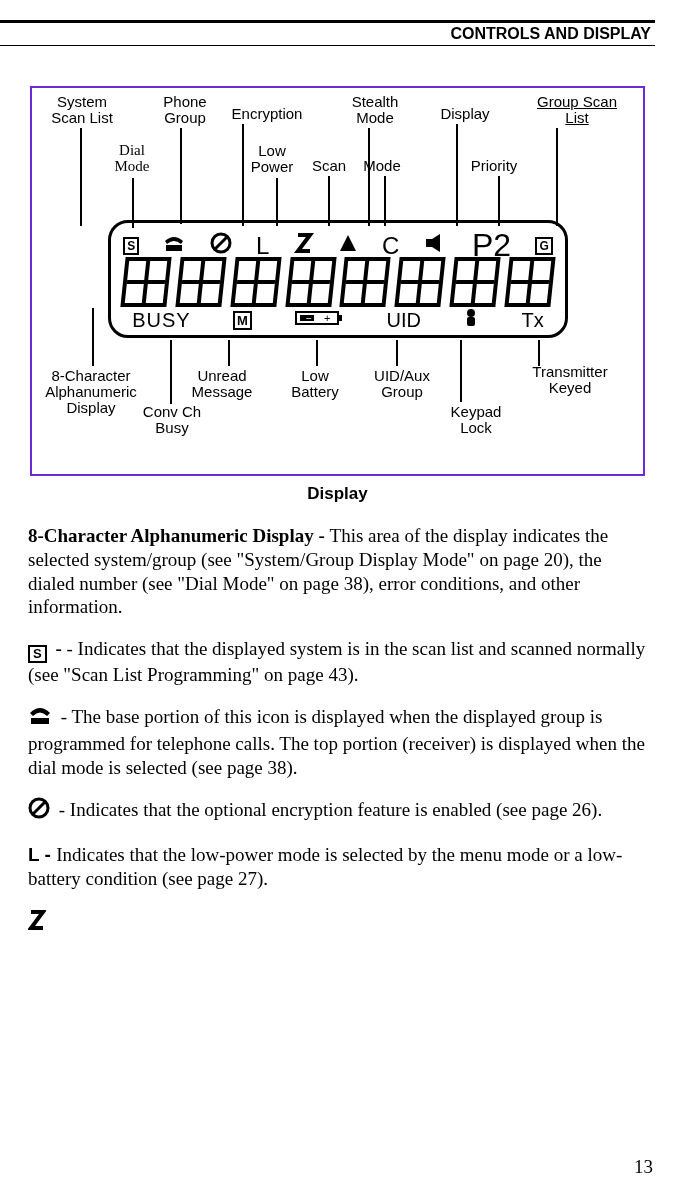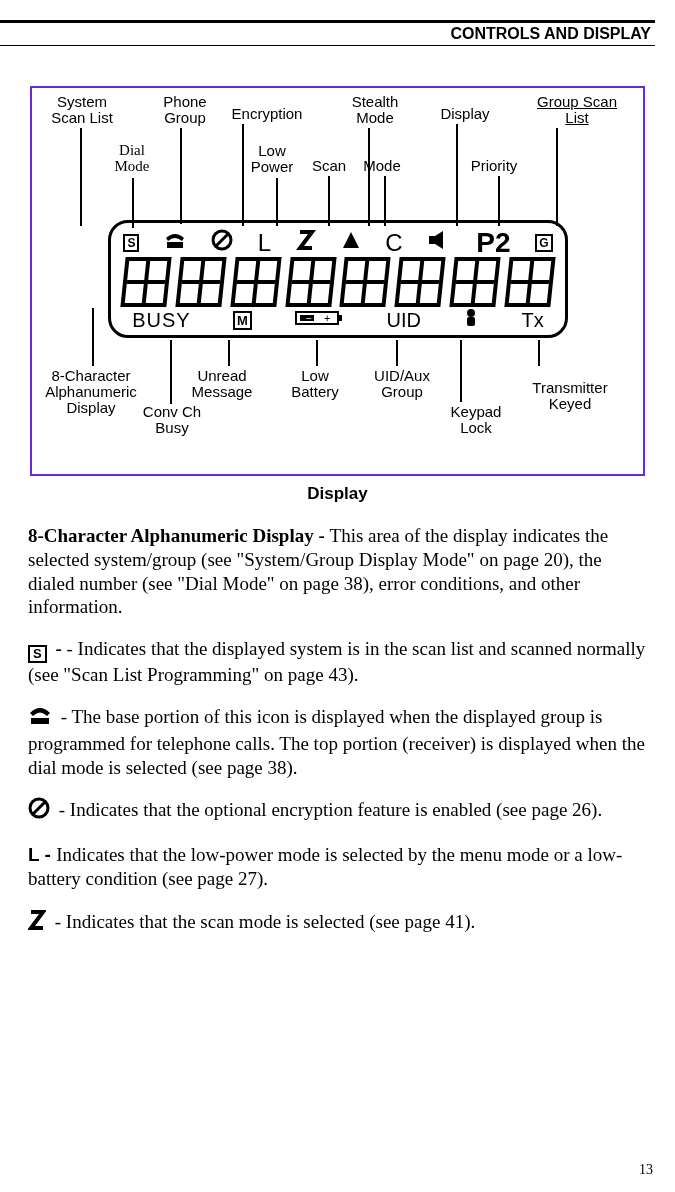--- a/index.html
+++ b/index.html
@@ -149,21 +149,21 @@
     font-family: Arial, Helvetica, sans-serif;
     font-weight: bold;
     font-size: 13px;
     padding: 0 3px;
     line-height: 1.1;
   }
   .pagenum {
     position: absolute;
     bottom: 14px;
     right: 22px;
-    font-size: 14px;
+    font-size: 19px;
   }
 
   
   .ico { display: inline-block; vertical-align: middle; }
 </style>
 </head>
 <body>
 
 <div class="header-bar">
   <span class="header-title">CONTROLS AND DISPLAY</span>
@@ -183,21 +183,21 @@
   <div class="fig-label" style="left:272px; top:70px; width:50px;">Scan</div>
   <div class="fig-label" style="left:330px; top:70px; width:40px;">Mode</div>
   <div class="fig-label" style="left:432px; top:70px; width:60px;">Priority</div>
 
   <div class="fig-label" style="left:4px; top:280px; width:110px;">8-Character<br>Alphanumeric<br>Display</div>
   <div class="fig-label" style="left:100px; top:316px; width:80px;">Conv Ch<br>Busy</div>
   <div class="fig-label" style="left:150px; top:280px; width:80px;">Unread<br>Message</div>
   <div class="fig-label" style="left:248px; top:280px; width:70px;">Low<br>Battery</div>
   <div class="fig-label" style="left:330px; top:280px; width:80px;">UID/Aux<br>Group</div>
   <div class="fig-label" style="left:404px; top:316px; width:80px;">Keypad<br>Lock</div>
-  <div class="fig-label" style="left:488px; top:292px; width:100px;">Transmitter<br>Keyed</div>
+  <div class="fig-label" style="left:488px; top:276px; width:100px;">Transmitter<br>Keyed</div>
 
   <div class="lcd">
     <div class="lcd-top">
       <span class="boxed" style="font-size:12px;">S</span>
       <span class="ico">
         <svg width="22" height="18">
             <rect x="3" y="10" width="16" height="6" fill="#000"></rect>
             <path d="M2 6 Q11 -2 20 6 L18 9 Q11 3 4 9 Z" fill="#000"></path>
           </svg>
       </span>
@@ -217,21 +217,21 @@
         <svg width="20" height="20">
             <polygon points="10,2 18,18 2,18" fill="#000"></polygon>
           </svg>
       </span>
       <span style="font-family:Arial;font-size:24px;">C</span>
       <span class="ico">
         <svg width="24" height="20">
             <polygon points="2,6 8,6 16,1 16,19 8,14 2,14" fill="#000"></polygon>
           </svg>
       </span>
-      <span style="font-family:Arial;font-size:28px;font-weight:bold;">P2</span>
+      <span style="font-family:Arial;font-size:32px;">P2</span>
       <span class="boxed" style="font-size:12px;">G</span>
     </div>
 
     <div class="digits">
       <div class="digit"></div>
       <div class="digit"></div>
       <div class="digit"></div>
       <div class="digit"></div>
       <div class="digit"></div>
       <div class="digit"></div>
@@ -315,17 +315,17 @@
 
   <p>
     <b style="font-family:Arial">L - </b><span>Indicates that the low-power mode is selected by the menu mode or a low-battery condition (see page 27).</span>
   </p>
 
   <p>
     <span class="inline-icon">
       <svg width="18" height="22">
           <path d="M3 3 L15 3 L3 19 L15 19" fill="none" stroke="#000" stroke-width="4"></path>
         </svg>
-    </span><span> - Indicates that the scan mode is selected (see page 41).</span>
+    </span>
   </p>
 </div>
 
 <div class="pagenum">13</div>
 
 </body></html>

